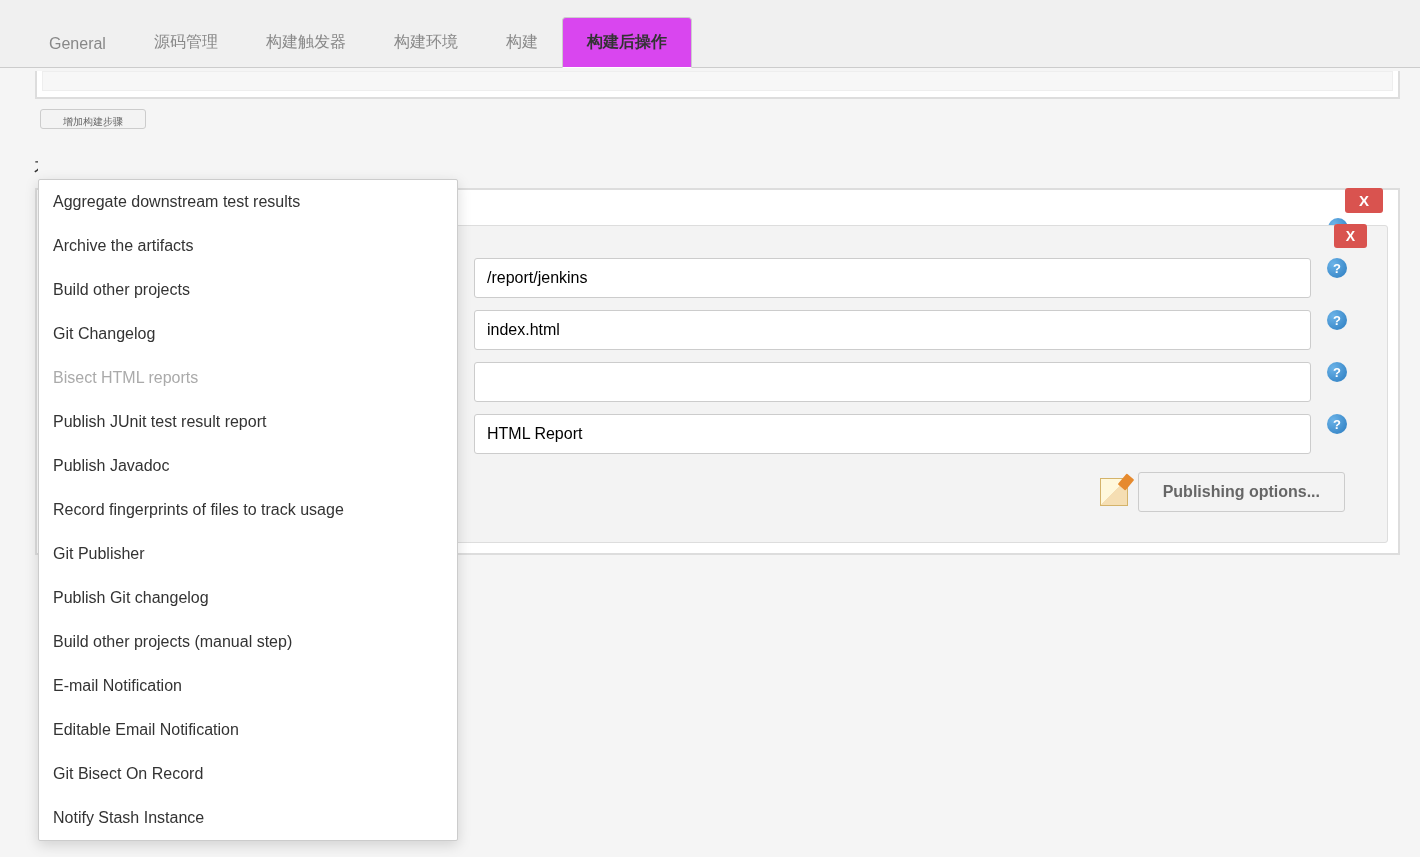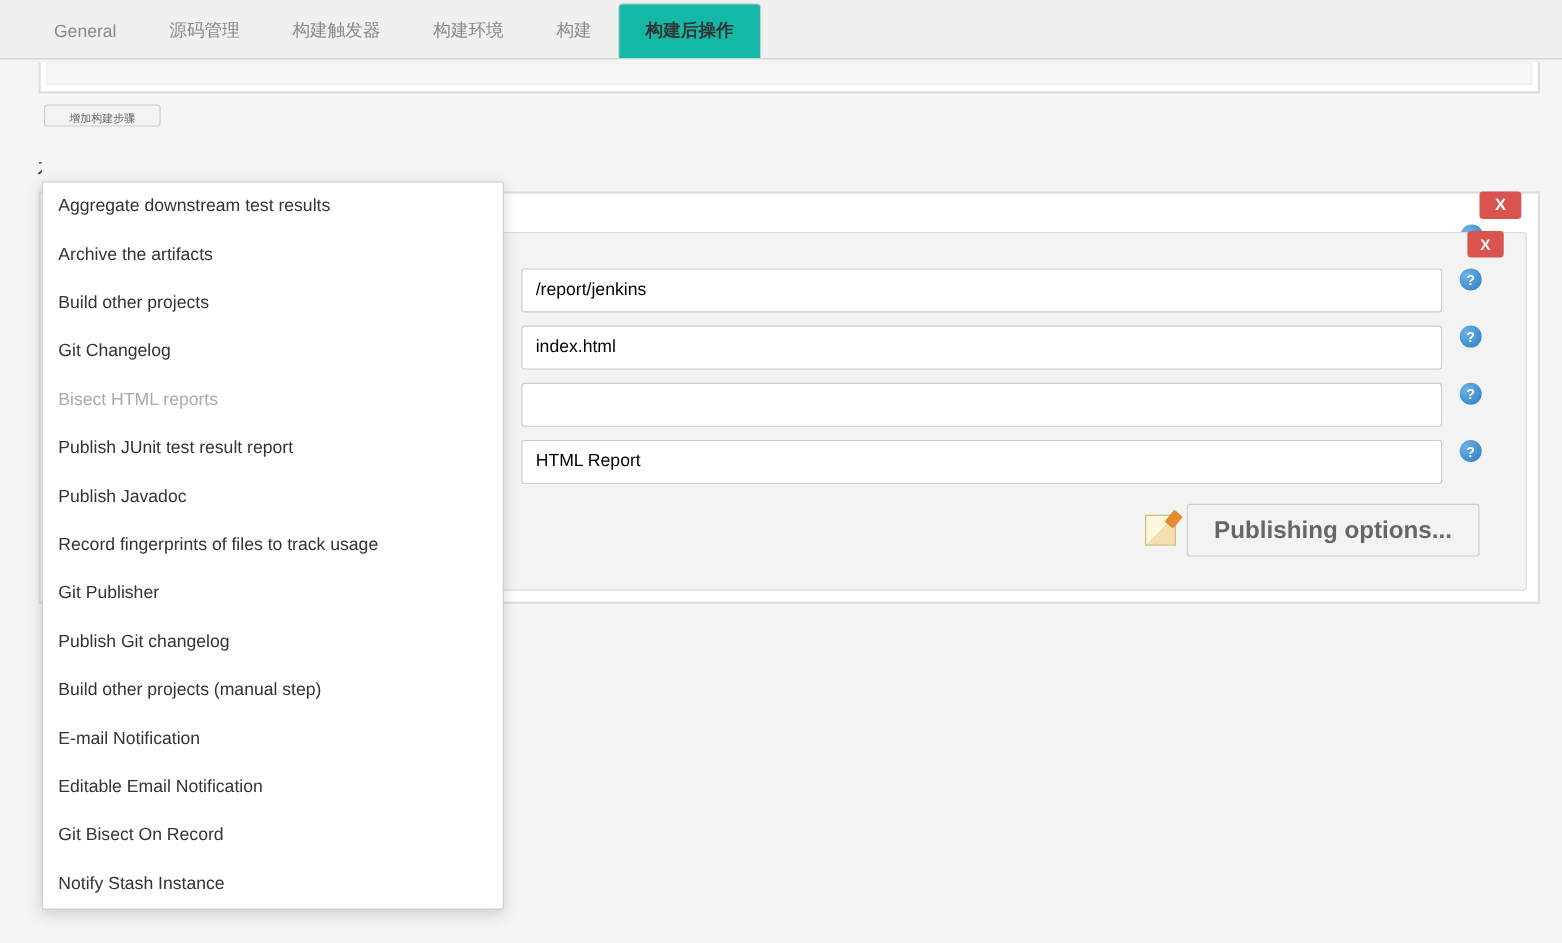--- a/index.html
+++ b/index.html
@@ -1,20 +1,20 @@
 <!DOCTYPE html>
 <html><head>
 <meta charset="utf-8">
 <style>
 * { box-sizing: border-box; margin: 0; padding: 0; }
 body { font-family: Arial, "Microsoft YaHei", sans-serif; font-size: 14px; background: #f5f5f5; color: #333; width: 1420px; height: 857px; overflow: hidden; }
 
-.tab-bar { display: flex; border-bottom: 1px solid #ccc; background: #f0f0f0; height: 54px; align-items: flex-end; padding-left: 25px; }
+.tab-bar { display: flex; border-bottom: 1px solid #ccc; background: #f0f0f0; height: 68px; align-items: flex-end; padding-left: 25px; }
 .tab { padding: 14px 24px; color: #888; cursor: pointer; font-size: 16px; }
-.tab.active { background: #14b8a6; color: #333; border: 1px solid #ccc; border-bottom: 1px solid #fff; border-radius: 4px 4px 0 0; margin-bottom: -1px; font-weight: bold; }
+.tab.active { background: #d946ef; color: #333; border: 1px solid #ccc; border-bottom: 1px solid #fff; border-radius: 4px 4px 0 0; margin-bottom: -1px; font-weight: bold; }
 
 .content { padding: 0 20px; position: relative; }
 .section-box-top { border: 2px solid #ddd; background: #fff; height: 28px; margin: 0 0 0 15px; border-top: none; }
 .section-box-top-inner { border: 1px solid #eee; background: #f7f7f7; margin: 3px 5px; height: 20px; }
 
 .step-btn-cut { margin: 10px 0 0 20px; display: inline-block; background: #f3f3f3; border: 1px solid #ccc; border-radius: 3px; padding: 5px 22px; color: #666; font-size: 10px; position: relative; top: 0; height: 20px; overflow: hidden; }
 
 .section-title-row { padding: 22px 0 12px 14px; font-size: 18px; color: #333; }
 .section-title-cut { width: 4px; overflow: hidden; display: inline-block; height: 22px; vertical-align: bottom; }
 
@@ -27,21 +27,21 @@
 
 .field-row { display: flex; margin: 12px 0; gap: 16px; }
 .field-label-area { width: 370px; text-align: right; color: #555; font-size: 15px; overflow: hidden; white-space: nowrap; }
 .label-cut { text-align: right; display: inline-block; }
 .field-input { flex: 1; padding: 10px 12px; border: 1px solid #ccc; border-radius: 3px; font-size: 16px; background:#fff; }
 .help-icon { width: 20px; height: 20px; border-radius: 50%; background: radial-gradient(circle at 30% 30%, #6bb3e8, #2a7bbf); color: #fff; display: flex; align-items: center; justify-content: center; font-size: 13px; font-weight: bold; cursor: pointer; flex-shrink:0; }
 
 .pub-options-row { display: flex; justify-content: flex-end; align-items: center; gap: 10px; margin-top: 18px; padding-right: 2px; }
 .note-icon { width: 28px; height: 28px; background: linear-gradient(135deg, #fff8dc 50%, #f5deb3 50%); border: 1px solid #d4b36a; position: relative; }
 .note-icon::after { content: ""; position: absolute; top: -4px; right: -4px; width: 10px; height: 14px; background: #e68a2e; transform: rotate(40deg); border-radius: 1px; }
-.pub-options-btn { background: #f3f3f3; border: 1px solid #ccc; border-radius: 3px; padding: 10px 24px; font-size: 22px; font-weight: bold; color: #666; cursor: pointer; text-align: right; }
+.pub-options-btn { background: #f3f3f3; border: 1px solid #ccc; border-radius: 3px; padding: 10px 24px; font-size: 16px; font-weight: bold; color: #666; cursor: pointer; text-align: right; }
 
 .dropdown-btn { display: inline-flex; align-items: center; gap: 10px; background: #f3f3f3; border: 1px solid #bbb; border-radius: 3px; padding: 8px 16px; font-size: 15px; color: #444; margin: 20px 0 0 20px; cursor: pointer; }
 .caret-down { width: 0; height: 0; border-left: 5px solid transparent; border-right: 5px solid transparent; border-top: 6px solid #555; }
 
 
 .dropdown-menu { position: absolute; left: 38px; top: 108px; width: 420px; background: #fff; border: 1px solid #ccc; box-shadow: 0 4px 14px rgba(0,0,0,0.15); z-index: 100; border-radius: 2px; }
 .menu-item { padding: 10px 14px; font-size: 16px; color: #333; cursor: pointer; line-height: 1.5; }
 .menu-item.disabled { color: #aaa; cursor: default; }
 .menu-item.highlight { border: 1px solid #3b8de3; background: #fff; margin: 0 3px; padding: 9px 23px; border-radius: 2px; }
 </style>

